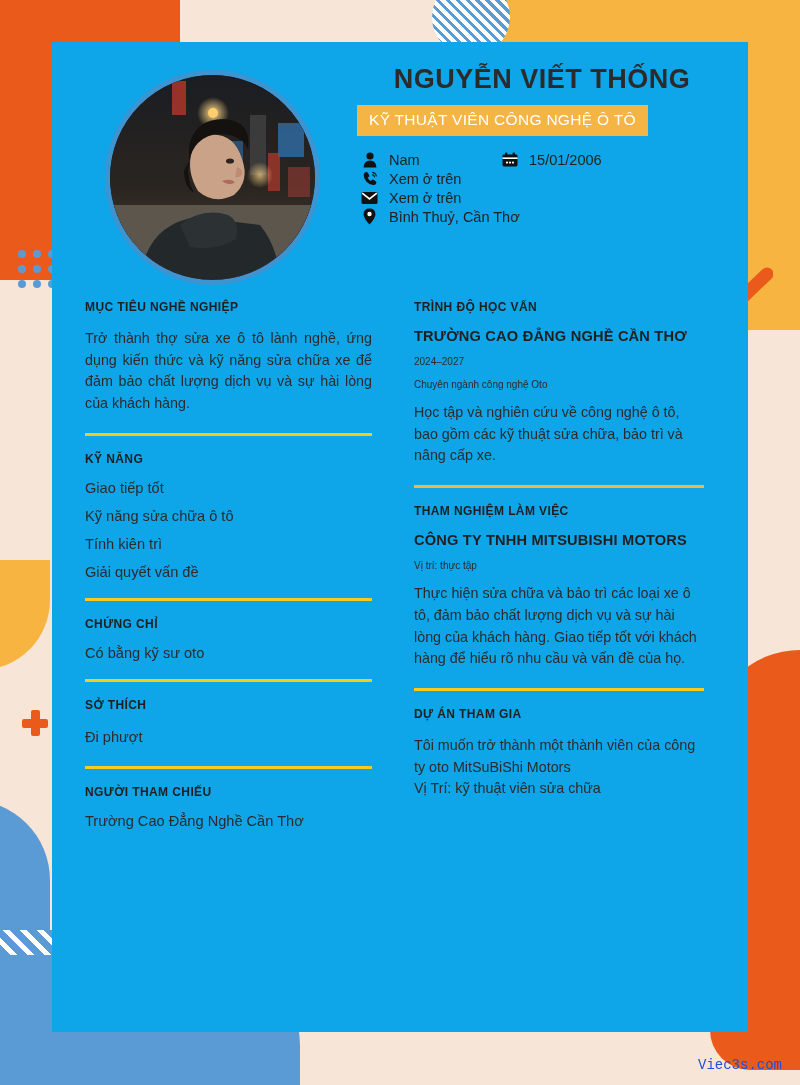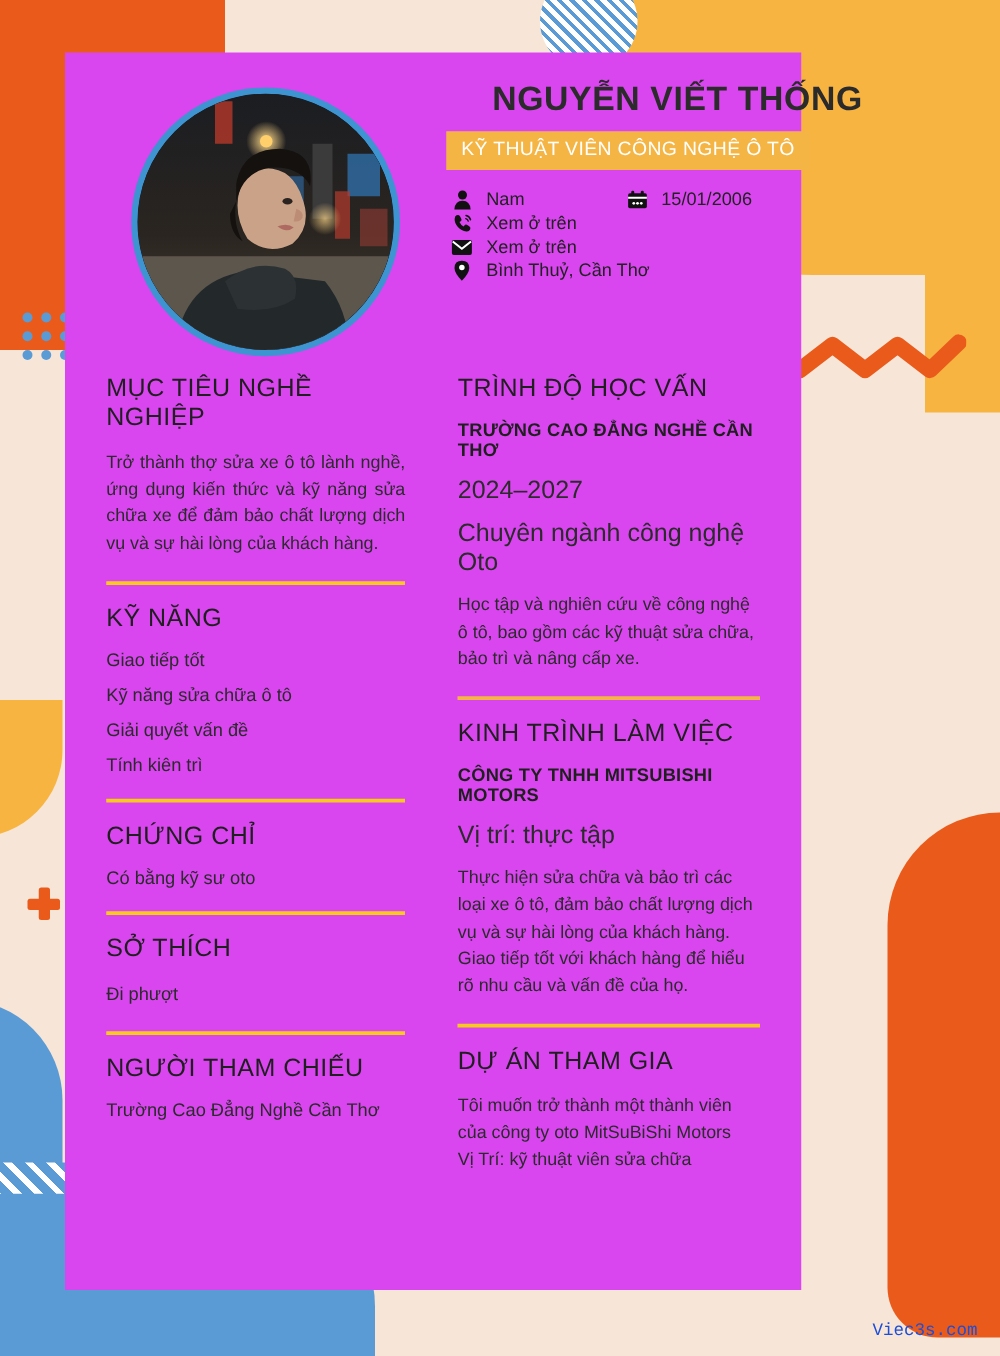--- a/index.html
+++ b/index.html
@@ -109,22 +109,22 @@
   }
   .plus-shape::before { left: 9px; top: 0; width: 9px; height: 26px; }
   .plus-shape::after  { left: 0; top: 9px; width: 26px; height: 9px; }
   
   .zigzag { left: 608px; top: 262px; }
 
   
   .card {
     position: absolute;
     left: 52px; top: 42px;
-    width: 589px; height: 990px;
-    background: #d946ef;
+    width: 696px; height: 990px;
+    background: #0ea5e9;
   }
 
   
   .header {
     position: relative;
     height: 258px;
   }
   .photo-wrap {
     position: absolute;
     left: 53px; top: 28px;
@@ -186,22 +186,22 @@
   
   .columns {
     display: flex;
     padding: 0 33px 0 33px;
     gap: 42px;
   }
   .col { width: 287px; }
   .col-right { width: 290px; }
 
   .sec-title {
-    font-size: 20px;
-    font-weight: normal;
+    font-size: 12px;
+    font-weight: bold;
     color: #1f1f1f;
     letter-spacing: 0.4px;
     margin: 0 0 14px 0;
   }
   .divider {
     height: 3px;
     background: #F7CB1C;
     margin: 18px 0 16px 0;
   }
   .divider.amber { background: #F5B544; }
@@ -227,21 +227,21 @@
   }
 
   .entry-title {
     font-size: 14.6px;
     font-weight: bold;
     color: #1f1f1f;
     margin: 0 0 12px 0;
     letter-spacing: 0.2px;
   }
   .entry-sub {
-    font-size: 20px;
+    font-size: 10px;
     color: #2b2b2b;
     margin: 0 0 12px 0;
   }
   .entry-desc {
     font-size: 14.3px;
     color: #2b2b2b;
     line-height: 1.52;
     margin: 0;
   }
 
@@ -421,22 +421,22 @@
           <h2 class="sec-title">MỤC TIÊU NGHỀ NGHIỆP</h2>
           <p class="para">Trở thành thợ sửa xe ô tô lành nghề, ứng dụng kiến thức và kỹ năng sửa chữa xe để đảm bảo chất lượng dịch vụ và sự hài lòng của khách hàng.</p>
         </section>
 
         <div class="divider"></div>
 
         <section>
           <h2 class="sec-title">KỸ NĂNG</h2>
           <p class="skill-item">Giao tiếp tốt</p>
           <p class="skill-item">Kỹ năng sửa chữa ô tô</p>
+          <p class="skill-item">Tính kiên trì</p>
           <p class="skill-item">Giải quyết vấn đề</p>
-          <p class="skill-item">Tính kiên trì</p>
         </section>
 
         <div class="divider"></div>
 
         <section>
           <h2 class="sec-title">CHỨNG CHỈ</h2>
           <p class="skill-item">Có bằng kỹ sư oto</p>
         </section>
 
         <div class="divider"></div>
@@ -461,21 +461,21 @@
           <h2 class="sec-title">TRÌNH ĐỘ HỌC VẤN</h2>
           <p class="entry-title">TRƯỜNG CAO ĐẲNG NGHỀ CẦN THƠ</p>
           <p class="entry-sub">2024–2027</p>
           <p class="entry-sub">Chuyên ngành công nghệ Oto</p>
           <p class="entry-desc">Học tập và nghiên cứu về công nghệ ô tô, bao gồm các kỹ thuật sửa chữa, bảo trì và nâng cấp xe.</p>
         </section>
 
         <div class="divider amber"></div>
 
         <section>
-          <h2 class="sec-title">KINH TRÌNH LÀM VIỆC</h2>
+          <h2 class="sec-title">THAM NGHIỆM LÀM VIỆC</h2>
           <p class="entry-title">CÔNG TY TNHH MITSUBISHI MOTORS</p>
           <p class="entry-sub">Vị trí: thực tập</p>
           <p class="entry-desc">Thực hiện sửa chữa và bảo trì các loại xe ô tô, đảm bảo chất lượng dịch vụ và sự hài lòng của khách hàng. Giao tiếp tốt với khách hàng để hiểu rõ nhu cầu và vấn đề của họ.</p>
         </section>
 
         <div class="divider"></div>
 
         <section>
           <h2 class="sec-title">DỰ ÁN THAM GIA</h2>
           <p class="entry-desc">Tôi muốn trở thành một thành viên của công ty oto MitSuBiShi Motors</p>

